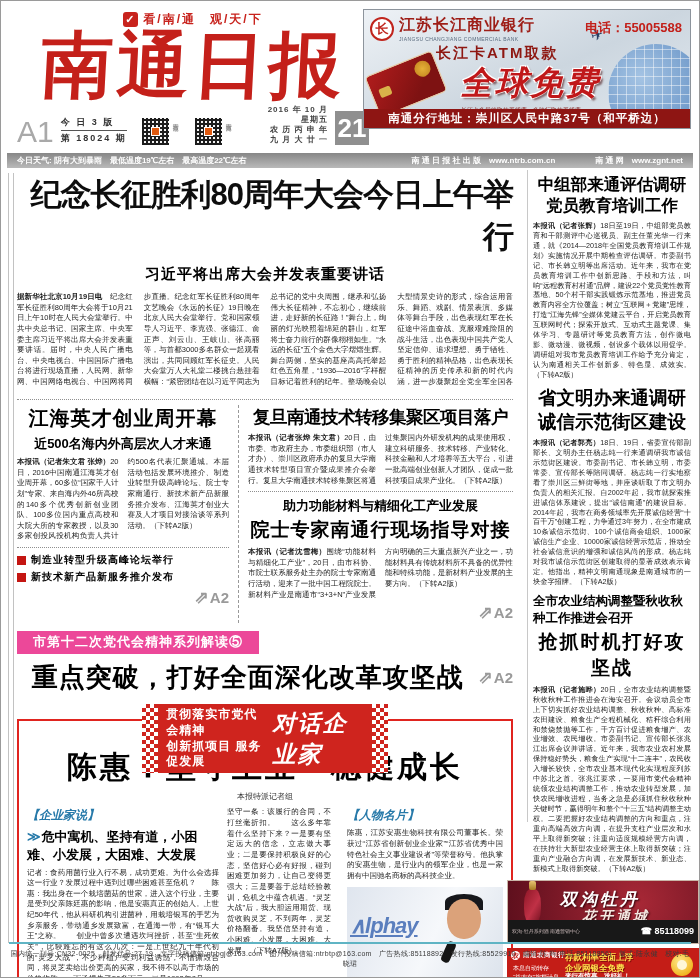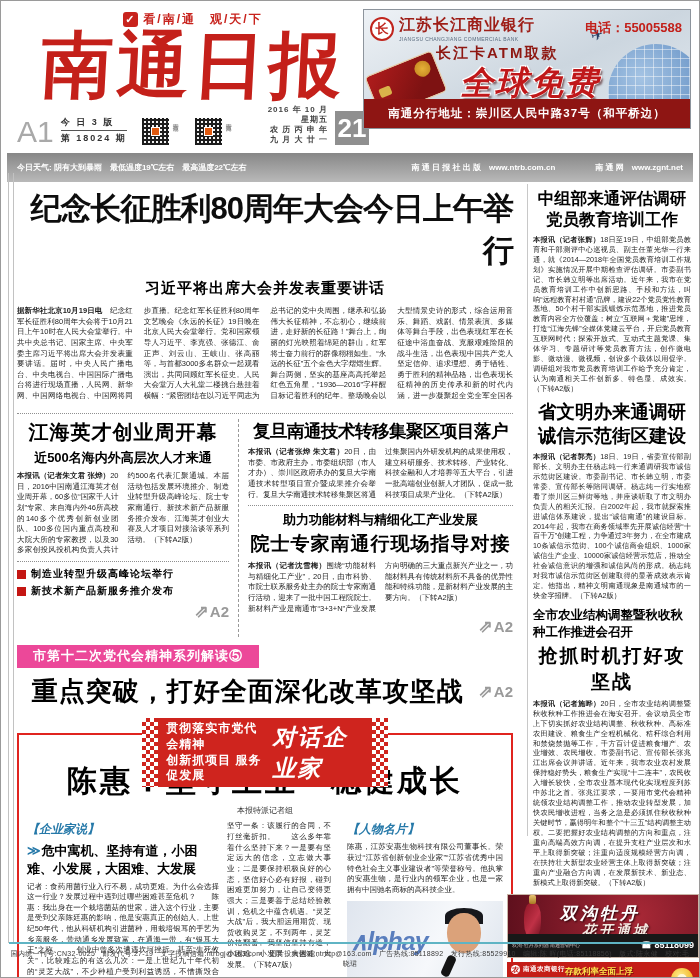--- a/index.html
+++ b/index.html
@@ -54,26 +54,26 @@
   .global-free { margin:-2px 0 0 96px; color:#c0181a; font-size:33px; font-weight:900; font-style:italic;
         letter-spacing:2px; position:relative;
         text-shadow:-1px -1px 0 #fff, 1px -1px 0 #fff, -1px 1px 0 #fff, 2px 2px 2px rgba(60,0,0,.55); }
   .bank-notes { margin-left:96px; color:#7d1410; font-size:6px; font-style:italic; line-height:1.5; position:relative;}
   .card { position:absolute; left:6px; top:52px; width:72px; height:44px; border-radius:5px;
         transform:rotate(-22deg); background:linear-gradient(135deg,#b01c1c,#7e1212 70%); border:1px solid #e8c9a0;}
   .card::before { content:""; position:absolute; left:7px; top:16px; width:12px; height:9px;
         background:#d9b34a; border-radius:2px; }
   .card::after { content:""; position:absolute; right:6px; top:5px; width:16px; height:16px;
         background:radial-gradient(circle,#f0c33c,#c78b1e); border-radius:50%; opacity:.9; }
-  .bank-addr { position:absolute; left:0; right:0; bottom:0; height:29px; background:#8e1513;
+  .bank-addr { position:absolute; left:0; right:0; bottom:0; height:19px; background:#8e1513;
         color:#fff; font-size:11.5px; font-weight:900; display:flex; align-items:center;
         justify-content:center; letter-spacing:1px; }
 
   
-  .info-bar { height:29px; margin:2px 6px 0; background:linear-gradient(#878787,#b9b9b9);
+  .info-bar { height:15px; margin:2px 6px 0; background:linear-gradient(#878787,#b9b9b9);
         color:#fff; font-size:8px; font-weight:bold; display:flex; align-items:center; padding:0 10px; }
   .info-weather { flex:1; }
   .info-pub { margin-right:40px; }
 
   
   .content { position:relative; padding:6px 8px 0 16px; display:flex; }
   .vrule { position:absolute; left:526px; top:2px; height:652px; width:1px; background:#c8c8c8; }
   .main { width:506px; padding-right:10px; }
   .side { width:168px; padding-left:10px; }
 
@@ -129,22 +129,22 @@
   .dcol-left-cols { display:flex; flex:1; }
   .dcol1 { width:200px; padding-right:8px; }
   .dcol2 { width:112px; padding-right:8px; border-left:0; }
   .dcol3 { flex:1; padding-left:8px; }
   .sec-title { color:#2679a9; font-family:"DejaVu Serif",serif; font-style:italic;
         font-weight:bold; font-size:12px; margin-bottom:4px; }
   .chev { color:#2679a9; font-weight:900; letter-spacing:-2px; margin-right:3px; }
   .quote-lead { font-size:13px; font-weight:900; line-height:1.35; margin-bottom:4px; }
   .photo { position:relative; height:94px; margin:5px 0 4px; overflow:hidden;
         background:linear-gradient(115deg,#dfe5ee 0%,#f6f8fb 55%,#dce3ec 100%); }
-  .alpha-logo { position:absolute; left:3px; top:26px; color:#4a72b8; font-size:25px;
-        font-weight:900; font-style:italic; letter-spacing:-1px; opacity:.9; }
+  .alpha-logo { position:absolute; left:3px; top:26px; color:#4a72b8; font-size:22px;
+        font-weight:900; font-style:italic; letter-spacing:-1px; opacity:.9;text-decoration:underline; }
   .ph-head { position:absolute; right:22px; top:12px; width:34px; height:40px; border-radius:48%;
         background:#dba27a; }
   .ph-hair { position:absolute; right:20px; top:7px; width:38px; height:16px;
         border-radius:50% 50% 0 0; background:#17181c; }
   .ph-mic { position:absolute; right:50px; bottom:18px; width:9px; height:22px; background:#141414;
         border-radius:4px; transform:rotate(24deg); }
 
   
   .side-art { margin-bottom:6px; }
   .side-h2 { font-size:16.5px; font-weight:900; text-align:center; line-height:1.3; margin-bottom:4px;}

